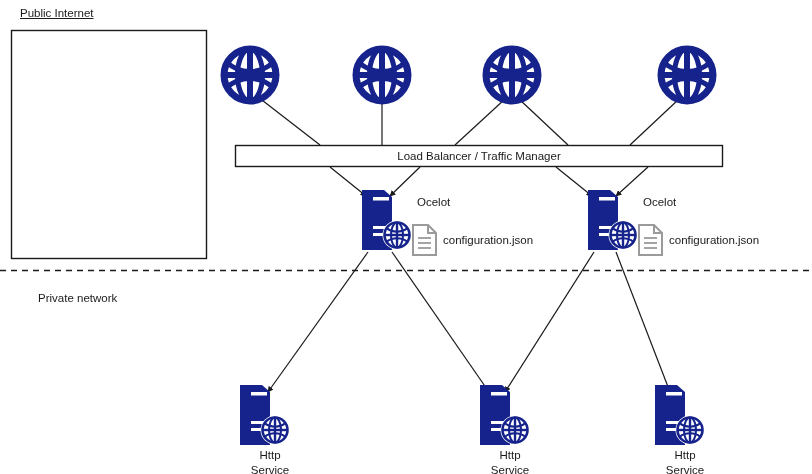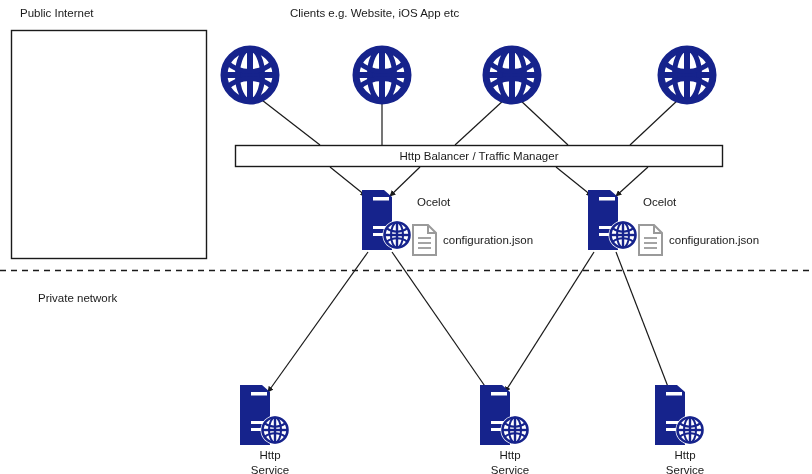--- a/index.html
+++ b/index.html
@@ -123,28 +123,27 @@
     <use href="#server-globe" x="480" y="385"></use>
     <use href="#server-globe" x="655" y="385"></use>
   <g>
         <use href="#client-globe" x="250" y="75"></use>
         <use href="#client-globe" x="382" y="75"></use>
         <use href="#client-globe" x="512" y="75"></use>
         <use href="#client-globe" x="687" y="75"></use>
       </g>
     </svg>
 
-  <div class="lbl" style="left:20px; top:6px;">Public Internet</div>
+  <div class="lbl" style="left:20px; top:6px;text-decoration:underline;">Public Internet</div>
 
 
   <div class="lbl" style="left:20px; top:291px;padding-left:18px;">Private network</div>
 
-  <div class="lbl" style="left:290px; top:6px;">Clients e.g. Website, iOS App etc</div>
 
-  <div class="lbl lbl-center" style="left:236px; top:149px; width:486px;">Http Balancer / Traffic Manager</div>
+  <div class="lbl lbl-center" style="left:236px; top:149px; width:486px;">Load Balancer / Traffic Manager</div>
 
   <div class="lbl" style="left:417px; top:195px;">Ocelot</div>
   <div class="lbl" style="left:643px; top:195px;">Ocelot</div>
 
   <div class="lbl" style="left:443px; top:233px;">configuration.json</div>
   <div class="lbl" style="left:669px; top:233px;">configuration.json</div>
 
   <div class="lbl lbl-center" style="left:215px; top:448px; width:110px;">
     <div>Http</div>
     <div>Service</div>

